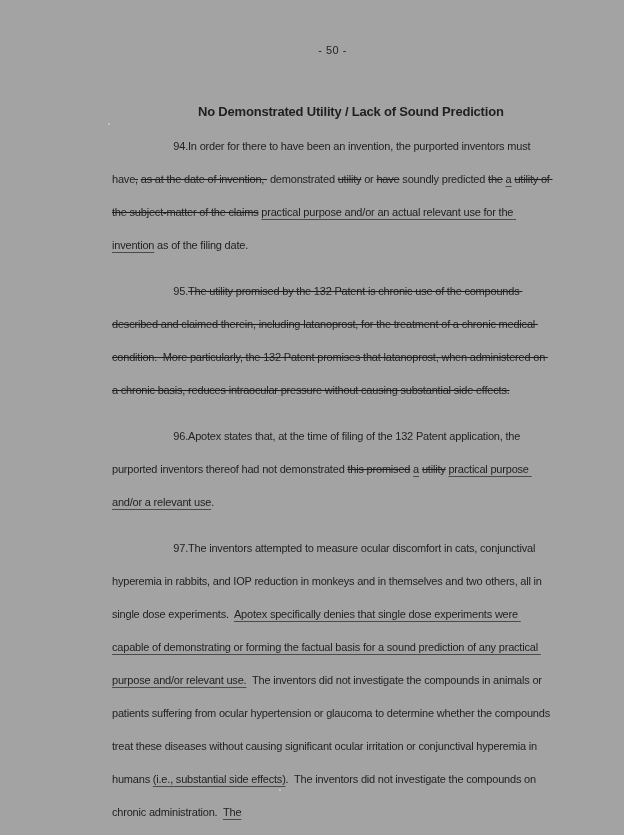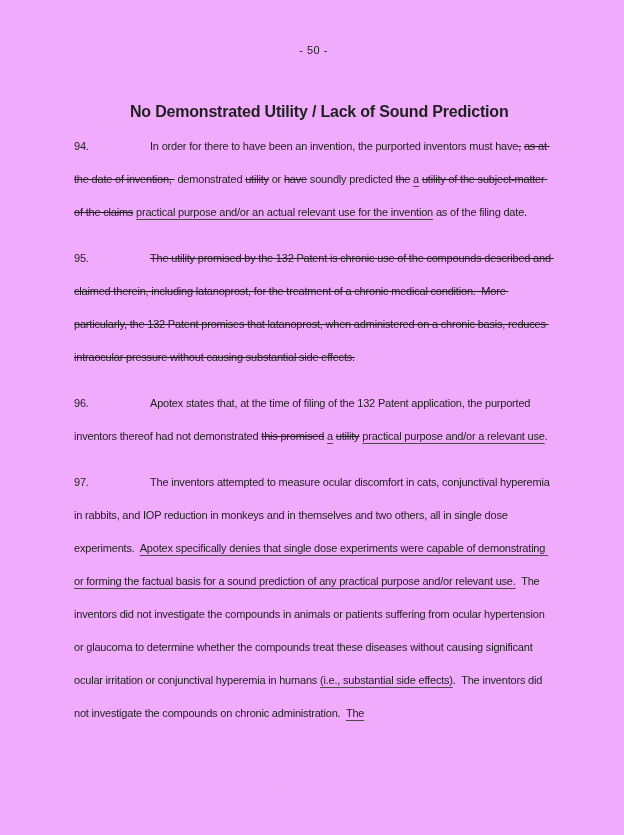--- a/index.html
+++ b/index.html
@@ -5,51 +5,52 @@
   html, body {
     margin: 0;
     padding: 0;
     background: #e8e8e8;
   }
   .page {
     position: relative;
     width: 624px;
     height: 835px;
     margin: 0 auto;
-    background: #f0abfc;
+    background: #a3a3a3;
     color: #1f1f1f;
     font-family: "Liberation Sans", "DejaVu Sans", sans-serif;
     font-size: 11px;
     letter-spacing: -0.2px;
     overflow: hidden;
     box-sizing: border-box;
-    padding: 42px 71px 0 74px;
+    padding: 42px 71px 0 112px;
   }
   .page-number {
     text-align: center;
     line-height: 16px;
     letter-spacing: 0.5px;
   }
   .section-heading {
-    margin: 46px 0 0 56px;
+    margin: 46px 0 0 86px;
     font-weight: bold;
-    font-size: 16px;
+    font-size: 13px;
     line-height: 16px;
   }
   .paragraphs {
     margin-top: 10px;
   }
   .para {
     margin: 0 0 13px 0;
     line-height: 33px;
     text-align: left;
   }
   .pnum {
     display: inline-block;
     width: 76px;
+    text-align: right;
   }
   .run { white-space: pre-wrap; }
   .strike {
     text-decoration: line-through;
     text-decoration-thickness: 1px;
   }
   .underline {
     text-decoration: underline;
     text-underline-offset: 3px;
     text-decoration-thickness: 1px;

